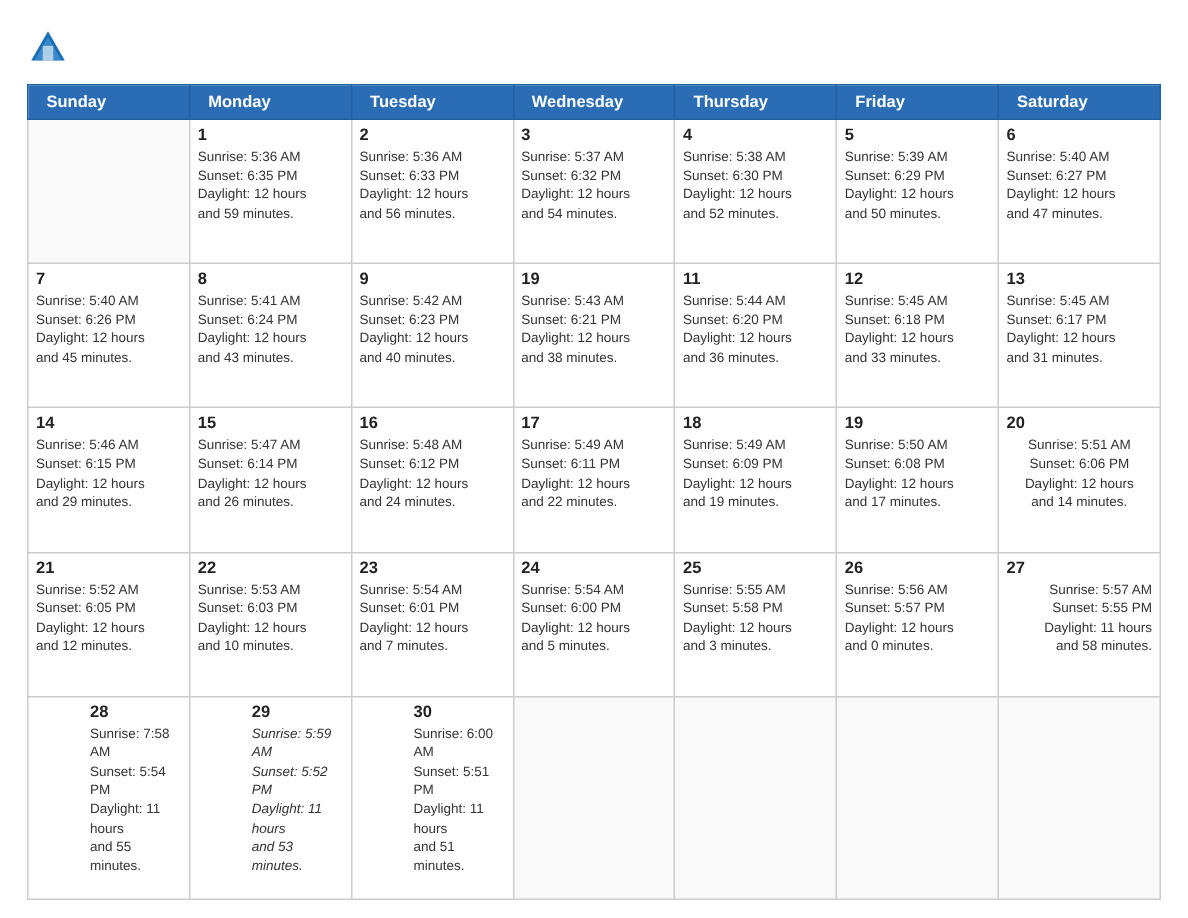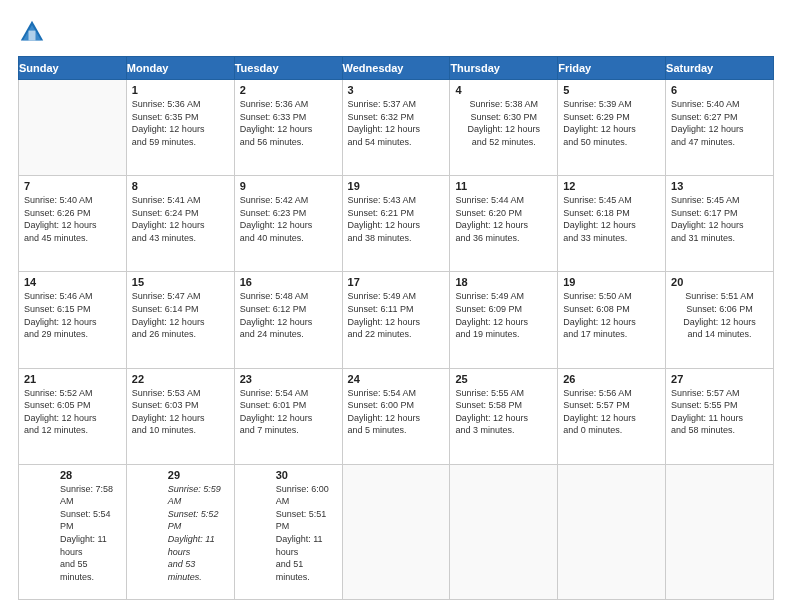--- a/index.html
+++ b/index.html
@@ -57,21 +57,21 @@
       border: 1px solid #ccc;
       border-collapse: collapse;
       width: 100%;
       table-layout: fixed;
     }
     .calendar th {
       background-color: #2a6db5;
       color: #fff;
       font-size: 11px;
       font-weight: bold;
-      padding: 5px 0;
+      padding: 5px 12px;
       text-align: left;
       border: 1px solid #2060a0;
     }
     .calendar td {
       vertical-align: top;
       padding: 4px 5px;
       border: 1px solid #ccc;
       font-size: 9.5px;
       color: #333;
       height: 88px;
@@ -149,21 +149,21 @@
           </td>
           <td>
             <span class="day-num">3</span>
             <div class="cell-info" style="white-space: pre-line;">Sunrise: 5:37 AM
 Sunset: 6:32 PM
 Daylight: 12 hours
 and 54 minutes.</div>
           </td>
           <td>
             <span class="day-num">4</span>
-            <div class="cell-info" style="white-space: pre-line; text-align: center;">Sunrise: 5:38 AM
+            <div class="cell-info" style="white-space: pre-line;">Sunrise: 5:38 AM
 Sunset: 6:30 PM
 Daylight: 12 hours
 and 52 minutes.</div>
           </td>
           <td>
             <span class="day-num">5</span>
             <div class="cell-info" style="white-space: pre-line;">Sunrise: 5:39 AM
 Sunset: 6:29 PM
 Daylight: 12 hours
 and 50 minutes.</div>
@@ -316,21 +316,21 @@
           </td>
           <td>
             <span class="day-num">26</span>
             <div class="cell-info" style="white-space: pre-line;">Sunrise: 5:56 AM
 Sunset: 5:57 PM
 Daylight: 12 hours
 and 0 minutes.</div>
           </td>
           <td>
             <span class="day-num">27</span>
-            <div class="cell-info" style="white-space: pre-line;">Sunrise: 5:57 AM
+            <div class="cell-info" style="white-space: pre-line; text-align: right;">Sunrise: 5:57 AM
 Sunset: 5:55 PM
 Daylight: 11 hours
 and 58 minutes.</div>
           </td>
         </tr>
         <tr>
           <td>
             <span class="day-num">28</span>
             <div class="cell-info" style="white-space: pre-line;">Sunrise: 7:58 AM
 Sunset: 5:54 PM

